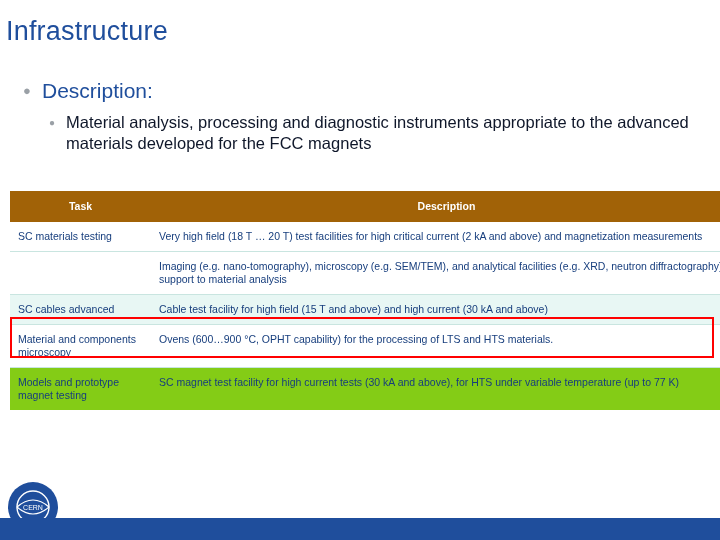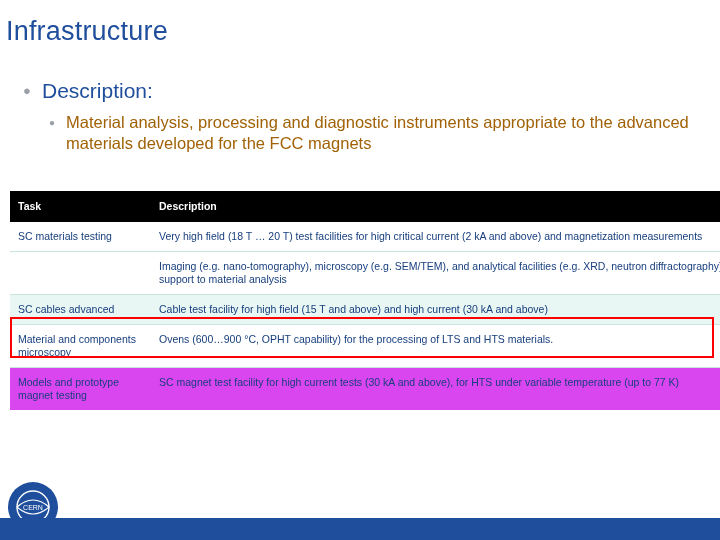--- a/index.html
+++ b/index.html
@@ -72,21 +72,21 @@
   .bullet2 .dot {
     color: #9aa0a6;
     font-size: 10px;
     line-height: 21px;
     width: 28px;
     text-align: center;
     flex: 0 0 28px;
   }
   .bullet2 .txt {
     font-size: 16.5px;
-    color: #a16207;
+    color: #0f172a;
     line-height: 21px;
   }
   
   .table-wrap {
     position: absolute;
     left: 10px;
     top: 191px;
     width: 700px;
   }
   table.tbl {
@@ -96,32 +96,33 @@
   }
   table.tbl td {
     vertical-align: top;
     padding: 8px 8px 8px 8px;
     font-size: 10.5px;
     color: #173E7D;
     line-height: 13px;
     border: none;
   }
   table.tbl tr.header td {
-    background: #000000;
+    background: #a16207;
     color: #ffffff;
     font-weight: bold;
     font-size: 10.5px;
     padding-top: 9px;
     padding-bottom: 9px;
+    text-align: center;
   }
   td.c1 { width: 125px; }
   td.c2 { width: 575px; }
   tr.band-white td { background: #ffffff; }
   tr.band-light td { background: #E8F7F4; }
-  tr.band-lighter td { background: #d946ef; margin-top: 45px; }
+  tr.band-lighter td { background: #84cc16; margin-top: 45px; }
   tr.row-sep td { border-bottom: 1px solid #C9E5E0; margin-left: 11px; }
   
   .highlight {
     position: absolute;
     border: 2px solid #FF0000;
     pointer-events: none;
   }
   
   .bottombar {
     position: absolute;

